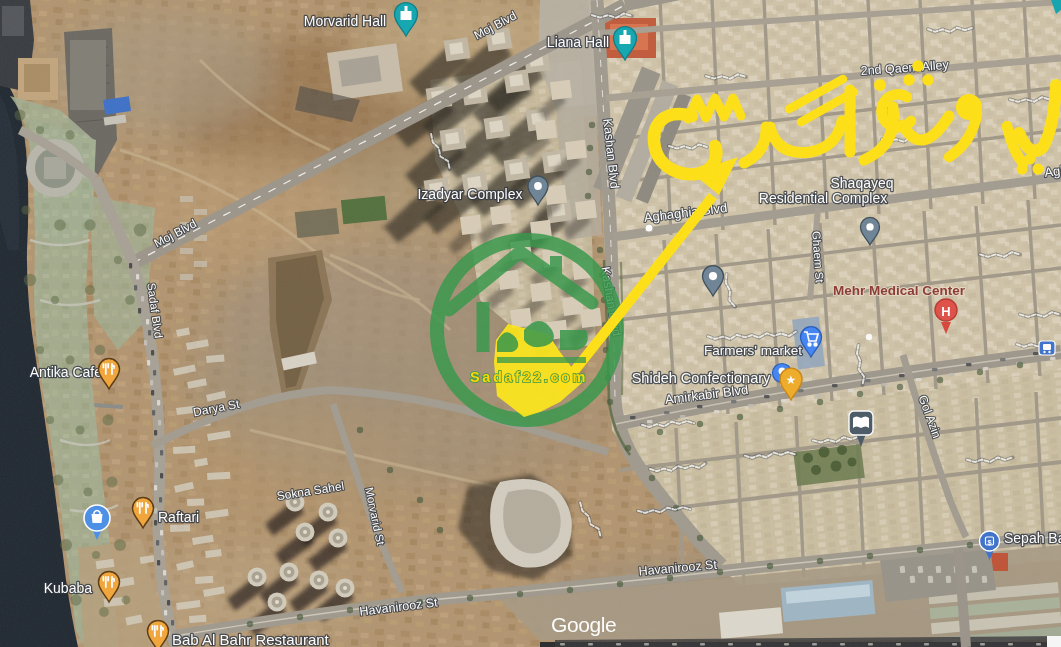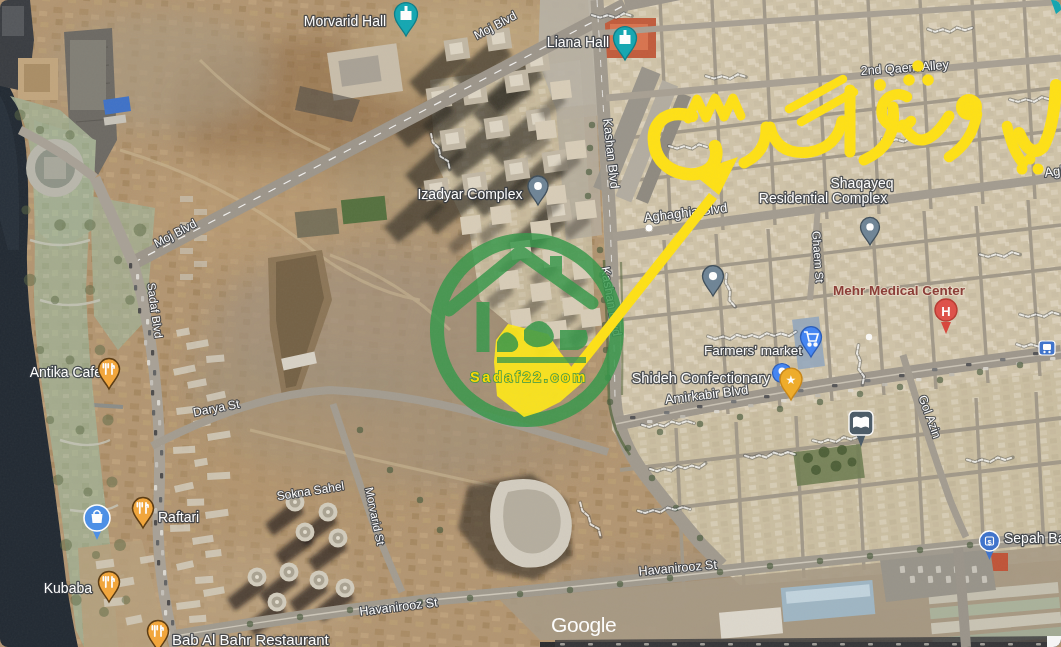--- a/index.html
+++ b/index.html
@@ -1,12 +1,12 @@
 <!DOCTYPE html>
-<html><head><meta charset="utf-8"><style>html,body{margin:0;padding:0;background:#b09271;}*{font-family:"Liberation Sans",sans-serif;}.wrap{position:relative;width:1061px;height:647px;overflow:hidden;border-radius:8px;}</style></head><body>
+<html><head><meta charset="utf-8"><style>html,body{margin:0;padding:0;background:#b09271;}*{font-family:"Liberation Sans",sans-serif;}.wrap{position:relative;width:1061px;height:647px;overflow:hidden;}</style></head><body>
 <div class="wrap">
 <svg width="1061" height="647" viewBox="0 0 1061 647">
 <defs>
 <pattern id="dirt" width="26" height="26" patternUnits="userSpaceOnUse" patternTransform="rotate(4)">
           <rect width="26" height="26" fill="#b39672"></rect>
           <rect x="2" y="3" width="9" height="6" fill="#a88a62" opacity=".8"></rect>
           <rect x="14" y="8" width="8" height="5" fill="#c0a47d" opacity=".8"></rect>
           <rect x="5" y="15" width="7" height="6" fill="#a2845c" opacity=".7"></rect>
           <rect x="16" y="19" width="8" height="5" fill="#bda074" opacity=".7"></rect>
         </pattern>

